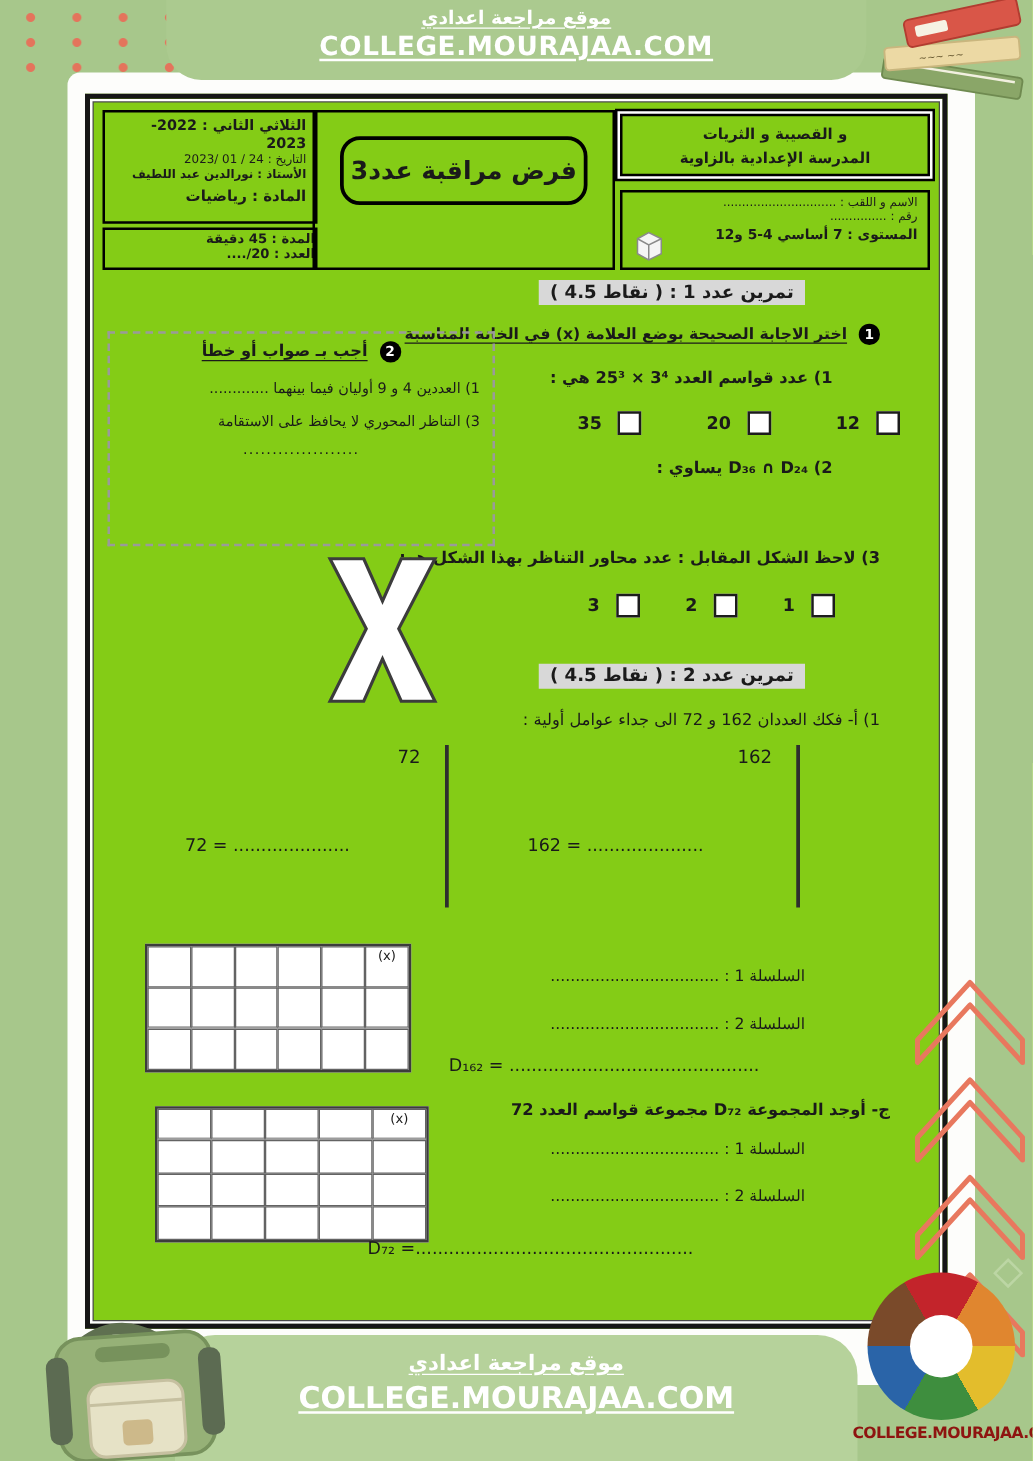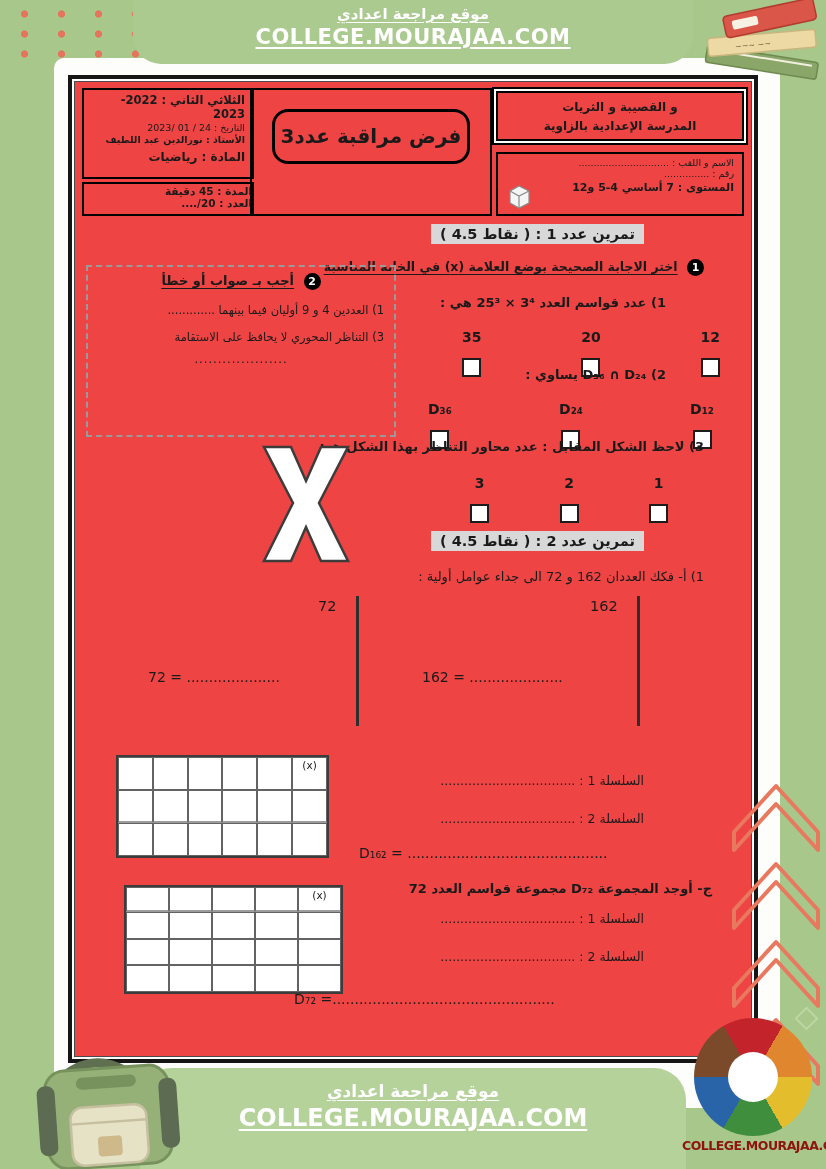--- a/index.html
+++ b/index.html
@@ -10,21 +10,21 @@
         background-image:radial-gradient(circle,#e4745c 3.2px,transparent 4px);
         background-size:37px 20px;}
   .top-tab{position:absolute;left:133px;top:0;width:560px;height:64px;background:#abca8f;
            border-radius:0 0 28px 28px;text-align:center;color:#fff;}
   .top-tab .l1{margin-top:5px;font-size:15px;font-weight:bold;text-decoration:underline;text-underline-offset:3px;}
   .top-tab .l2{margin-top:2px;font-size:21px;font-weight:bold;letter-spacing:.5px;text-decoration:underline;text-underline-offset:3px;}
   .footer-tab{position:absolute;left:140px;top:1068px;width:546px;height:101px;background:#b6d29b;
               border-radius:32px 32px 0 0;text-align:center;color:#fff;}
   .footer-tab .l1{margin-top:13px;font-size:17px;font-weight:bold;text-decoration:underline;text-underline-offset:3px;}
   .footer-tab .l2{margin-top:3px;font-size:24px;font-weight:bold;text-decoration:underline;text-underline-offset:3px;}
-  .doc{position:absolute;left:68px;top:75px;width:690px;height:988px;background:#ef4444;
+  .doc{position:absolute;left:68px;top:75px;width:690px;height:988px;background:#84cc16;
        border:4px solid #161616;box-sizing:border-box;direction:rtl;
        box-shadow:inset 0 0 0 2px #fff, inset 0 0 0 3px #4a4a4a;}
   .doc *{box-sizing:border-box;}
   
   .hbox-left{position:absolute;left:10px;top:9px;width:172px;height:91px;border:2.5px solid #000;
              padding:3px 7px;text-align:right;}
   .hl-trim{font-size:11.5px;font-weight:bold;}
   .hl-date{font-size:9.5px;margin-top:1px;}
   .hl-teach{font-size:9.5px;font-weight:bold;margin-top:1px;}
   .hl-subj{font-size:12px;font-weight:bold;margin-top:5px;}
@@ -45,21 +45,21 @@
   
   .extitle{position:absolute;background:#d8d8d8;padding:2px 9px;font-size:14.5px;font-weight:bold;direction:rtl;}
   .ltr{direction:ltr;unicode-bidi:isolate;display:inline-block;}
   .badge{display:inline-flex;align-items:center;justify-content:center;width:17px;height:17px;
          border-radius:50%;background:#000;color:#fff;font-size:11px;font-weight:bold;
          vertical-align:middle;margin-left:5px;}
   .inst{position:absolute;font-size:12.5px;font-weight:bold;white-space:nowrap;}
   .u{text-decoration:underline;text-underline-offset:3px;}
   .qline{position:absolute;font-size:13px;font-weight:bold;white-space:nowrap;}
   .optrow{position:absolute;display:flex;direction:ltr;justify-content:space-between;align-items:center;}
-  .opt{display:flex;direction:ltr;align-items:center;gap:13px;flex-direction:column;}
+  .opt{display:flex;direction:ltr;align-items:center;gap:13px;}
   .optlabel{font-size:14px;font-weight:bold;}
   .cbox{width:19px;height:19px;border:2px solid #1c1c1c;background:#fff;display:inline-block;}
   
   .tfbox{position:absolute;left:14px;top:186px;width:310px;height:172px;border:2px dashed #9a9a9a;
          padding:5px 10px;font-size:11.5px;text-align:right;}
   .tf-title{text-align:center;font-size:13px;font-weight:bold;margin-top:1px;}
   .tf-item{margin-top:13px;}
   .tf-dots{text-align:center;margin-top:8px;letter-spacing:1px;}
   
   .fbar{position:absolute;width:2.5px;height:130px;background:#2e2e2e;}
@@ -165,34 +165,20 @@
         <span class="optlabel">20</span>
         <span class="cbox"></span>
       </div>
       <div class="opt">
         <span class="optlabel">12</span>
         <span class="cbox"></span>
       </div>
     </div>
 
     <div class="qline" style="right:88px;top:288px;">2) D₃₆ ∩ D₂₄ يساوي :</div>
-    <div class="optrow" style="left:356px;top:322px;width:286px;">
-      <div class="opt">
-        <span class="optlabel">D₃₆</span>
-        <span class="cbox"></span>
-      </div>
-      <div class="opt">
-        <span class="optlabel">D₂₄</span>
-        <span class="cbox"></span>
-      </div>
-      <div class="opt">
-        <span class="optlabel">D₁₂</span>
-        <span class="cbox"></span>
-      </div>
-    </div>
 
     <div class="qline" style="right:50px;top:360px;">3) لاحظ الشكل المقابل : عدد محاور التناظر بهذا الشكل هو:</div>
     <div class="optrow" style="left:398px;top:396px;width:198px;">
       <div class="opt">
         <span class="optlabel">3</span>
         <span class="cbox"></span>
       </div>
       <div class="opt">
         <span class="optlabel">2</span>
         <span class="cbox"></span>

